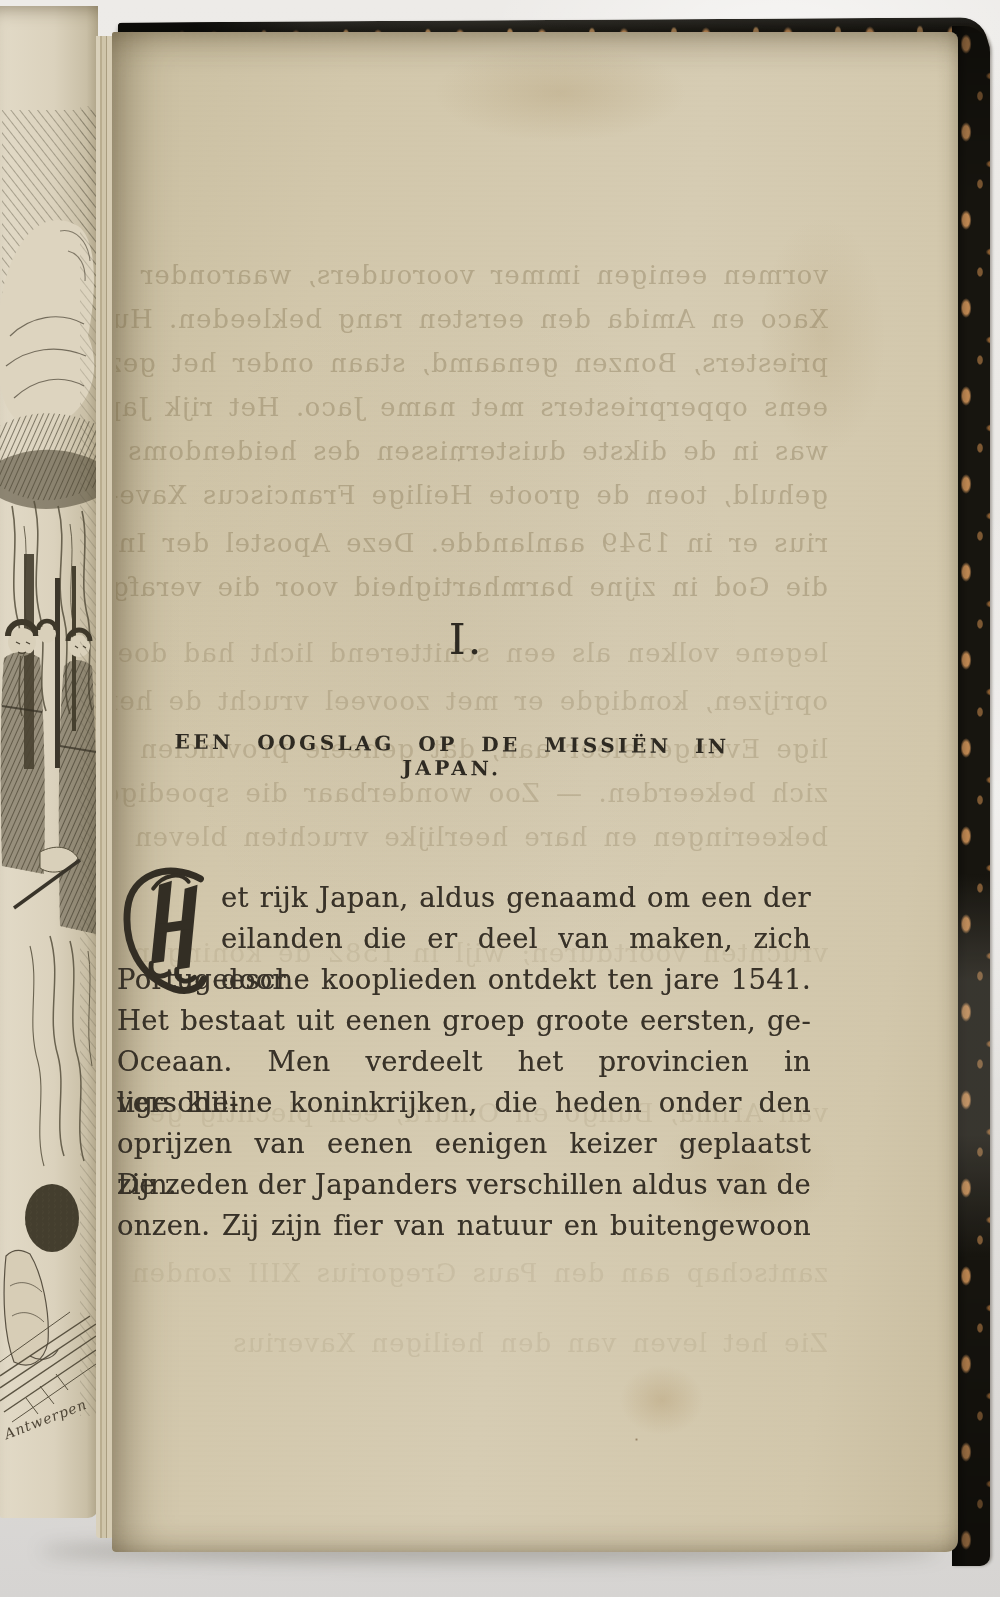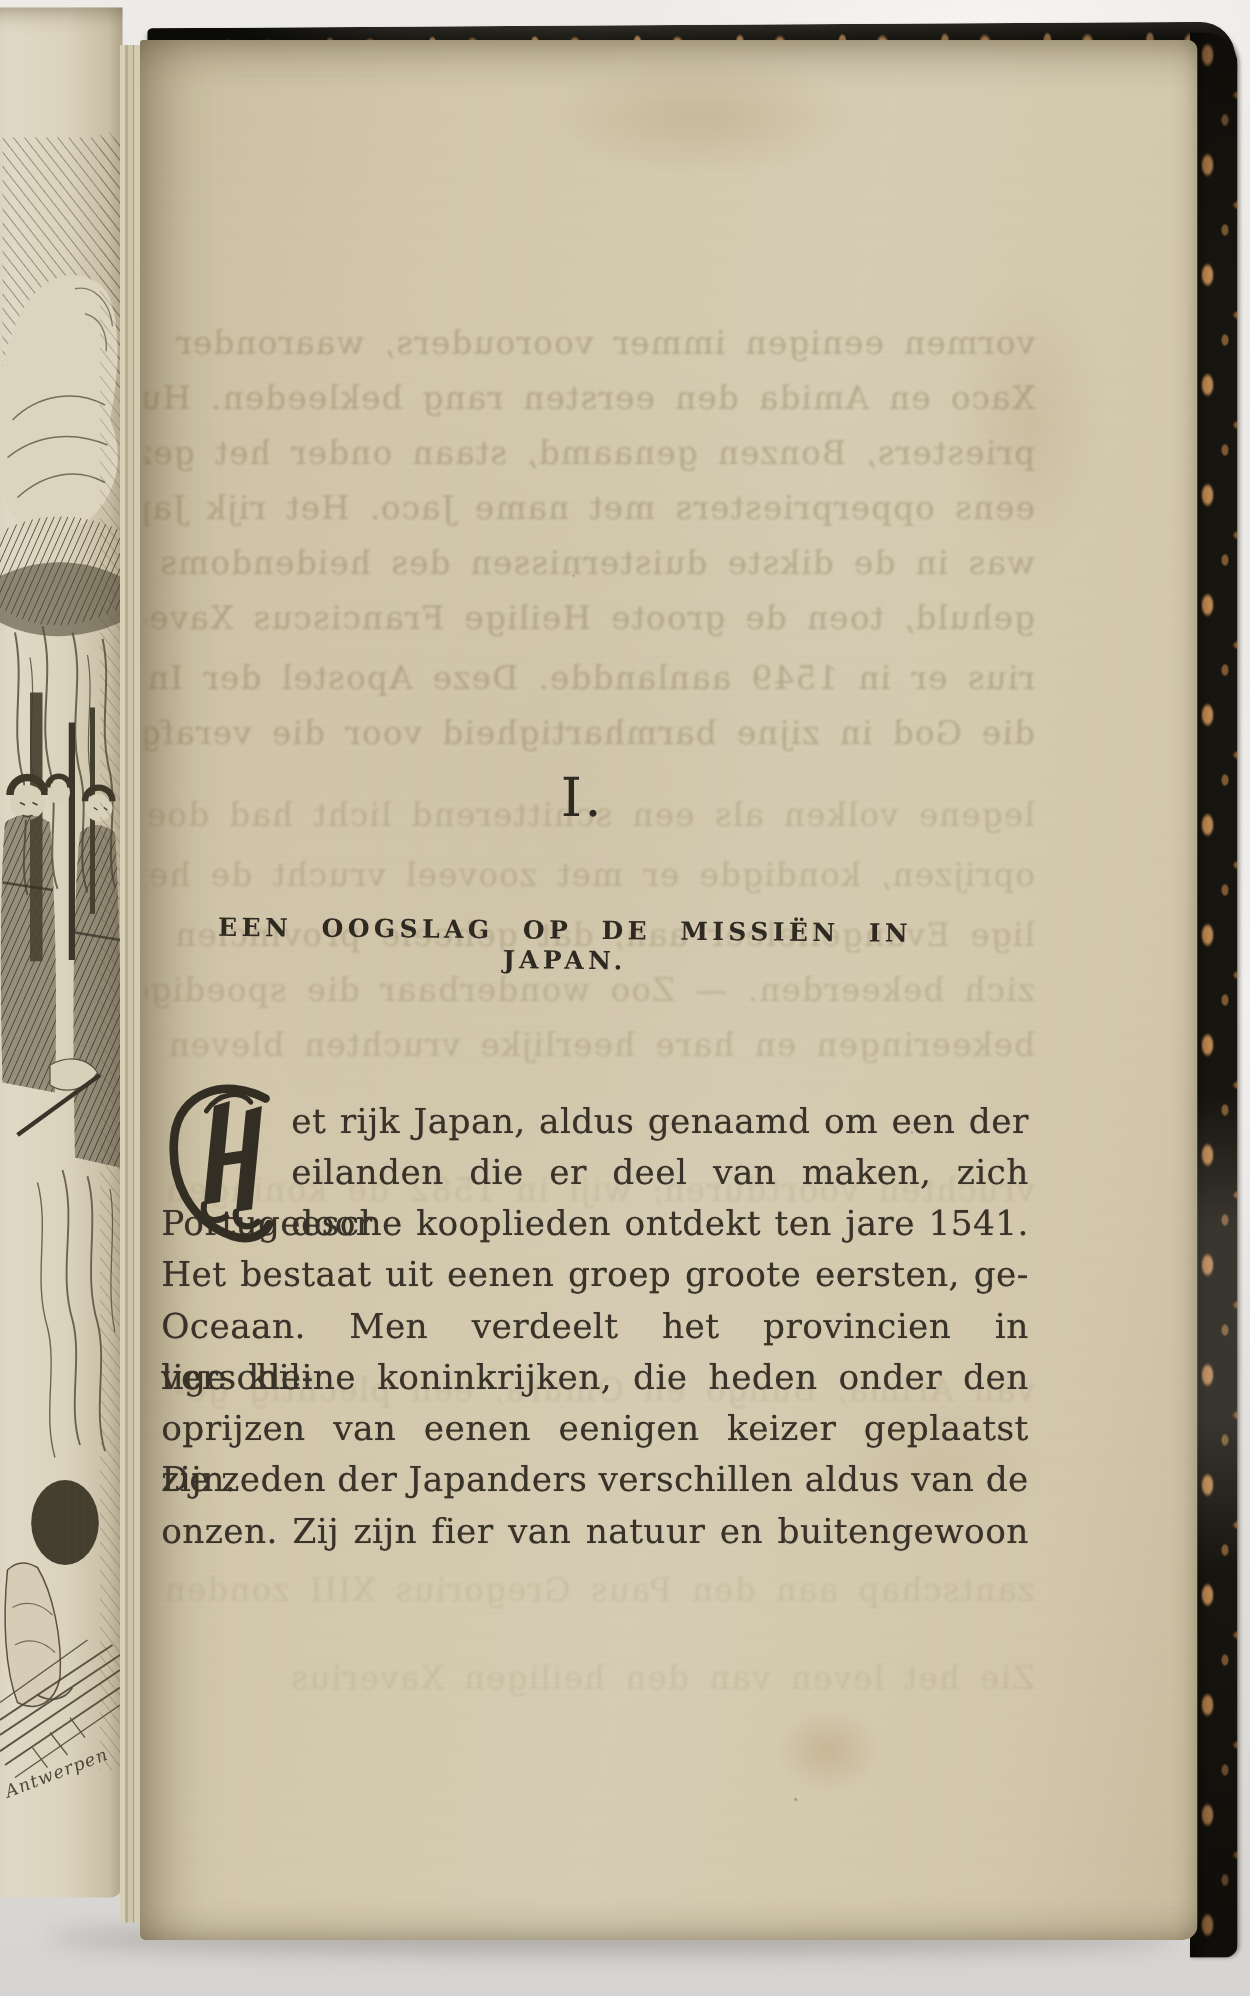--- a/index.html
+++ b/index.html
@@ -79,21 +79,21 @@
   .bl.strong{opacity:.30}
   .bl.med{opacity:.22}
   .bl.faint{opacity:.11}
   
   .printed{position:absolute;inset:0;color:#363026;}
   .chapter-number{position:absolute;left:4px;top:582px;width:700px;
     text-align:center;font-size:43px;letter-spacing:2px;color:#2e2a22;}
   .chapter-title{position:absolute;left:4px;top:700px;width:672px;
     text-align:center;font-size:20px;font-weight:bold;letter-spacing:3.5px;
     word-spacing:13px;color:#2e2a22;transform:rotate(.5deg);}
-  .paragraph{position:absolute;left:17px;top:845px;width:694px;}
+  .paragraph{position:absolute;left:5px;top:845px;width:694px;}
   .pline{height:41px;line-height:41px;font-size:27.5px;letter-spacing:.3px;
     text-align:justify;text-align-last:justify;color:#383228;
     text-shadow:0 0 .6px rgba(56,50,40,.55);}
   .pline.indent{padding-left:104px;}
   .dropcap{position:absolute;left:-4px;top:-10px;width:104px;height:132px;}
   
   #stage *{user-select:none;}
 </style>
 </head>
 <body>

